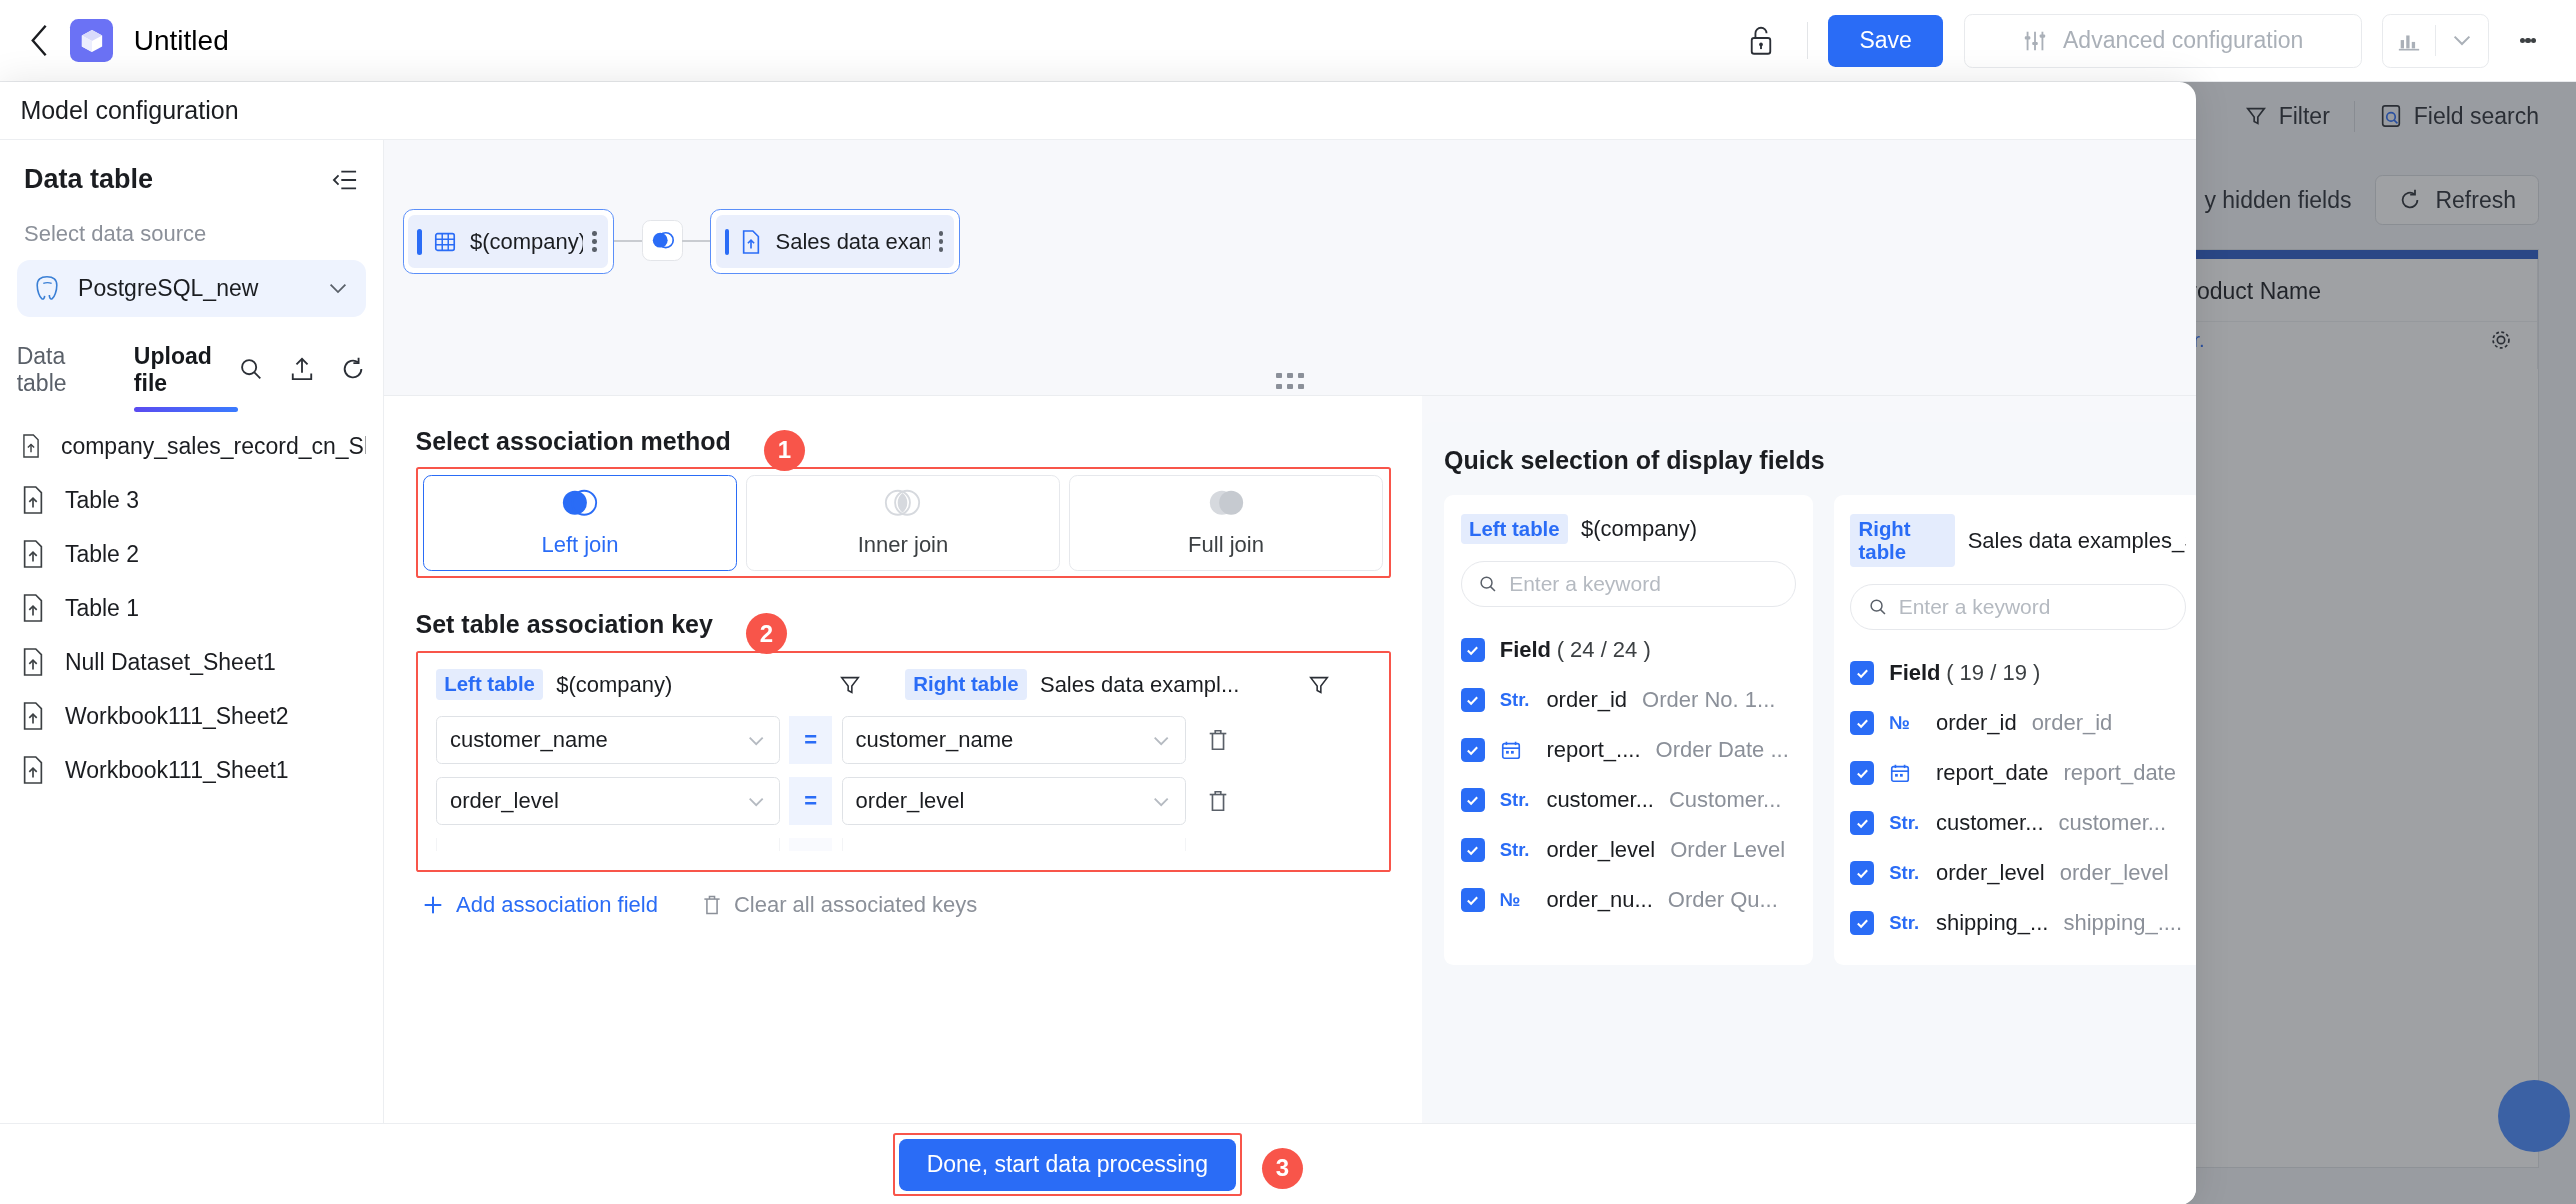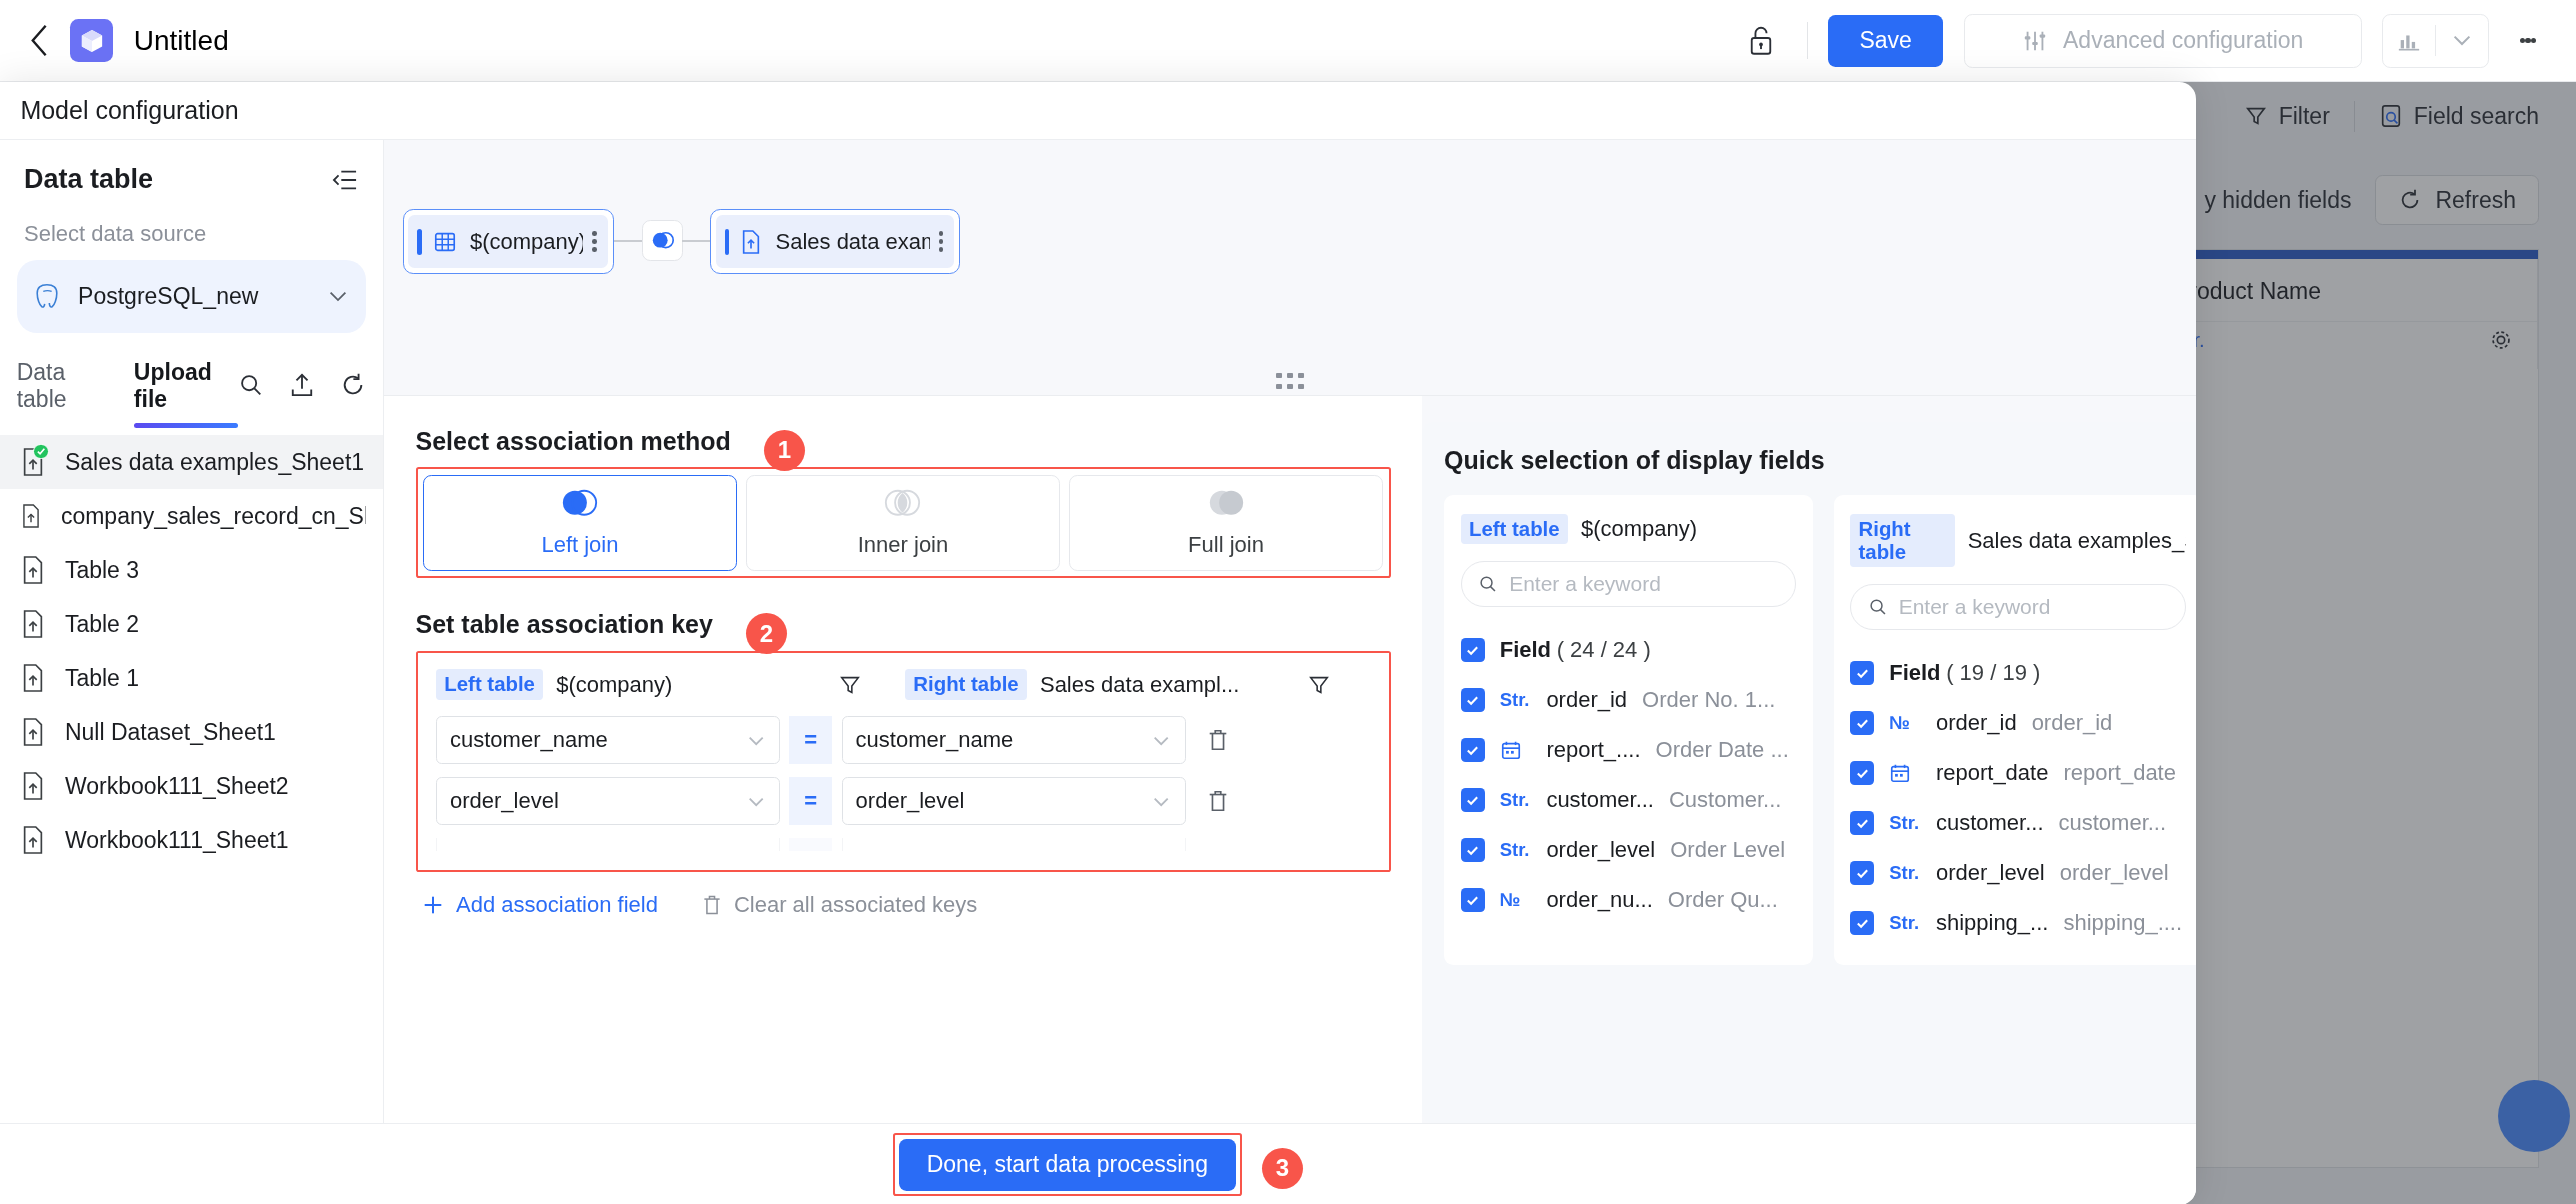--- a/index.html
+++ b/index.html
@@ -114,21 +114,21 @@
     width: 384px; flex: 0 0 384px; border-right: 0.9px solid #eceef1;
     display: flex; flex-direction: column; background: #fff;
   }
   .sb-head {
     display: flex; align-items: center; justify-content: space-between;
     padding: 24px 24px 13px 24px;
   }
   .sb-title { font-size: 27px; color: #1b1d21; font-weight: 700; }
   .sb-label { padding: 13px 24px 9.3px 24px; font-size: 22px; color: #8b9099; }
   .ds-select {
-    margin: 3.7px 16.7px 0 16.7px; height: 73px; background: #eef3fe; border-radius: 20px;
+    margin: 3.7px 16.7px 0 16.7px; height: 57px; background: #eef3fe; border-radius: 13px;
     display: flex; align-items: center; padding: 0 16.7px; cursor: pointer;
   }
   .ds-name { margin-left: 16.7px; font-size: 23px; color: #1b1d21; flex: 1; }
   .sb-tabs {
     display: flex; align-items: center; padding: 20.4px 16.7px 0 16.7px; gap: 0;
   }
   .sb-tab {
     font-size: 23px; color: #5a6069; padding: 5.6px 0 15px 0; cursor: pointer; position: relative;
   }
   .sb-tab + .sb-tab { margin-left: 24px; }
@@ -459,33 +459,20 @@
             <span class="ic">
               <svg width="26" height="26" viewBox="0 0 28 28">
                 <path d="M23 14 a9 9 0 1 1 -3.6 -7.2" fill="none" stroke="#2b2f36" stroke-width="2"></path>
                 <polyline points="20,2 20,7.6 14.4,7.6" fill="none" stroke="#2b2f36" stroke-width="2"></polyline>
               </svg>
             </span>
           </div>
         </div>
 
         <div class="file-list">
-          <div class="file-item selected">
-            <svg width="26" height="30" viewBox="0 0 28 32">
-              <path d="M5 2 h12 l6 6 v22 h-18 Z" fill="none" stroke="#3c4043" stroke-width="1.8"></path>
-              <polyline points="14,24 14,14" fill="none" stroke="#3c4043" stroke-width="1.8"></polyline>
-              <polyline points="10,18 14,14 18,18" fill="none" stroke="#3c4043" stroke-width="1.8"></polyline>
-            </svg>
-            <span class="badge-ok">
-              <svg width="10.2" height="10.2" viewBox="0 0 11 11">
-                <polyline points="2,6 4.4,8.4 9,3" fill="none" stroke="#fff" stroke-width="1.8"></polyline>
-              </svg>
-            </span>
-            <span class="fname">Sales data examples_Sheet1</span>
-          </div>
           <div class="file-item">
             <svg width="26" height="30" viewBox="0 0 28 32">
               <path d="M5 2 h12 l6 6 v22 h-18 Z" fill="none" stroke="#3c4043" stroke-width="1.8"></path>
               <polyline points="14,24 14,14" fill="none" stroke="#3c4043" stroke-width="1.8"></polyline>
               <polyline points="10,18 14,14 18,18" fill="none" stroke="#3c4043" stroke-width="1.8"></polyline>
             </svg>
             <span class="fname">company_sales_record_cn_Sheet1</span>
           </div>
           <div class="file-item">
             <svg width="26" height="30" viewBox="0 0 28 32">

